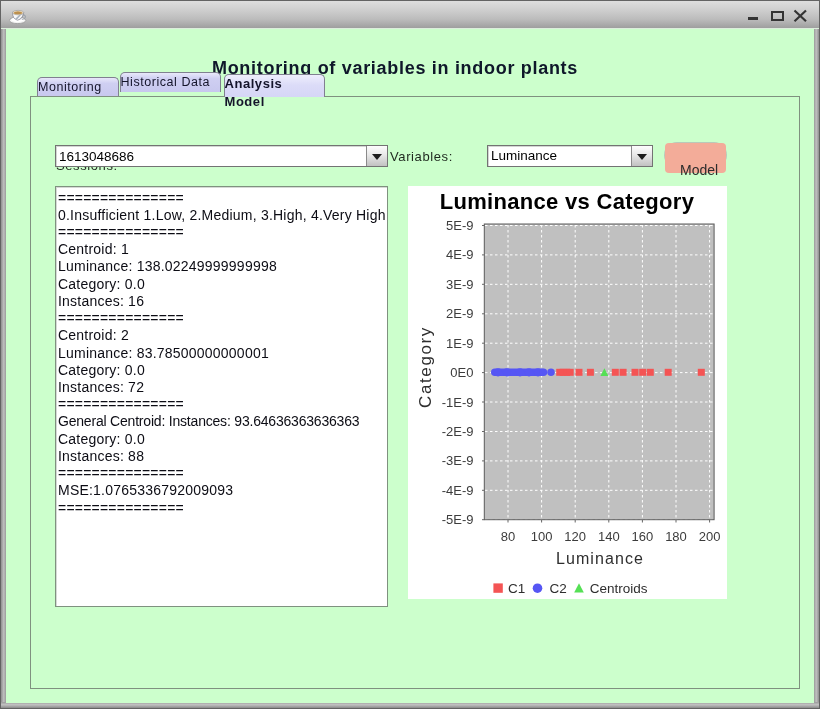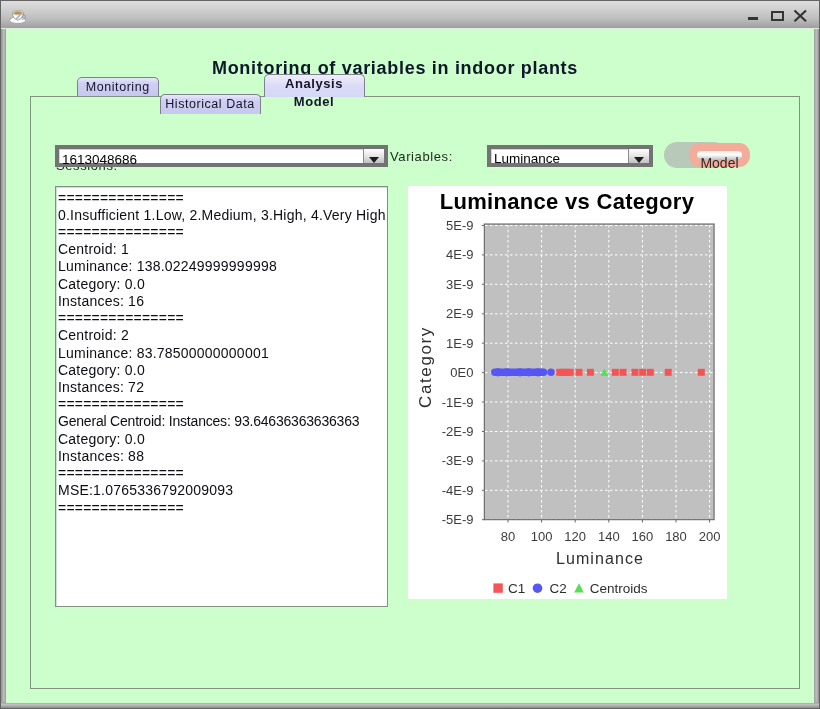--- a/index.html
+++ b/index.html
@@ -14,35 +14,35 @@
   #sideB{position:absolute;left:1px;right:1px;bottom:1px;height:6px;background:linear-gradient(180deg,#9a9a9a,#c2c2c2 45%,#8a8a8a);}
   #content{position:absolute;left:6px;top:29px;width:808px;height:674px;background:#ccffcc;}
   
   .tglyph{position:absolute;background:#343434;}
   
   #apptitle{position:absolute;left:0;top:42.5px;width:790px;text-align:center;font-size:18px;font-weight:bold;color:#0f172a;letter-spacing:0.7px;margin-top:15px;}
   
   #tabborder{position:absolute;left:30px;top:96px;width:770px;height:593px;border:1px solid #7f917f;box-sizing:border-box;}
   .tab{position:absolute;box-sizing:border-box;border:1px solid #808090;border-bottom:none;border-radius:5px 5px 0 0;
       background:linear-gradient(180deg,#e8e8fa 0%,#cfcff2 30%,#c8c8ee 100%);
-      font-size:12.5px;color:#14142a;text-align:center;letter-spacing:0.55px;margin-left:40px;}
+      font-size:12.5px;color:#14142a;letter-spacing:0.55px;}
   #tab3{background:linear-gradient(180deg,#eeeefc 0%,#dcdcf8 45%,#d6d6f6 100%);font-weight:bold;font-size:13px;}
   
   .lbl{position:absolute;font-size:13px;color:#1e281e;letter-spacing:0.6px;}
   
-  .combo{position:absolute;background:#fff;border:4px solid #737373;box-sizing:border-box;
+  .combo{position:absolute;background:#fff;border:1px solid #737373;box-sizing:border-box;
      box-shadow:inset 1px 1px 0 rgba(128,140,128,.35);}
   .combo .val{position:absolute;left:3px;top:2.5px;font-size:13.5px;color:#000;}
   .cbtn{position:absolute;right:0;top:0;bottom:0;width:20px;border-left:1px solid #8a8a8a;
      background:linear-gradient(180deg,#fdfdfd 0%,#e8e8e8 45%,#cfcfcf 80%,#c2c2c2 100%);}
   .arrow{position:absolute;left:5px;top:8px;width:0;height:0;border-left:5px solid transparent;border-right:5px solid transparent;border-top:6px solid #1c1c1c;}
   
   #modelbtn{position:absolute;left:664px;top:142px;width:63px;height:26px;border-radius:13px;
      background:#b9c9b9;padding:1px;box-sizing:border-box;}
-  #modelbtn .ring{width:100%;height:100%;border-radius:11px;background:#f3ac99;padding:8px;box-sizing:border-box;margin-left:24px;}
+  #modelbtn .ring{width:100%;height:100%;border-radius:4px;background:#f3ac99;padding:15px;box-sizing:border-box;}
   #modelbtn .face{width:100%;height:100%;border-radius:10px;background:linear-gradient(180deg,#ececec 0%,#fdfdfd 42%,#f2f2f2 60%,#c9c9c9 100%);
      text-align:center;font-size:14px;color:#2c2c2c;line-height:24px;}
   
   #textarea{position:absolute;left:55px;top:186px;width:333px;height:421px;background:#fff;
      border:1px solid #7f917f;box-sizing:border-box;box-shadow:inset 1px 1px 0 rgba(120,132,120,.3);overflow:hidden;}
   #textarea pre{margin:0;position:absolute;left:2px;top:2.6px;font-family:"Liberation Sans",sans-serif;
      font-size:14px;line-height:17.22px;letter-spacing:0.22px;color:#0c0c14;}
 </style>
 </head>
 <body>
@@ -69,21 +69,21 @@
 <svg class="abs" style="left:793px;top:9px" width="15" height="14" viewBox="0 0 15 14">
   <path d="M1.5 1.5 L13 12.2 M13 1.5 L1.5 12.2" stroke="#343434" stroke-width="2.2" fill="none"></path>
 </svg>
 
 <div id="content"></div>
 <div class="abs" style="left:1px;top:28px;width:818px;height:1px;background:#ddeedd;"></div>
 <div id="apptitle">Monitoring of variables in indoor plants</div>
 
 <div id="tabborder"></div>
 <div class="tab" id="tab1" style="left:37px;top:76.5px;width:81.5px;height:19.5px;line-height:19px;">Monitoring</div>
-<div class="tab" id="tab2" style="left:119.5px;top:94px;width:101px;height:19.5px;line-height:19px;">Historical Data</div>
+<div class="tab" id="tab2" style="left:119.5px;top:72px;width:101px;height:19.5px;line-height:19px;">Historical Data</div>
 <div class="tab" id="tab3" style="left:223.5px;top:73.5px;width:101px;height:23.5px;line-height:18.5px;">Analysis Model</div>
 
 <div class="lbl" style="left:56px;top:134px;margin-top:24px;">Sessions:</div>
 <div class="lbl" style="left:390px;top:148.5px;">Variables:</div>
 
 <div class="combo" style="left:55px;top:145px;width:333px;height:22px;">
   <div class="val">1613048686</div>
   <div class="cbtn">
       <div class="arrow"></div>
     </div>

